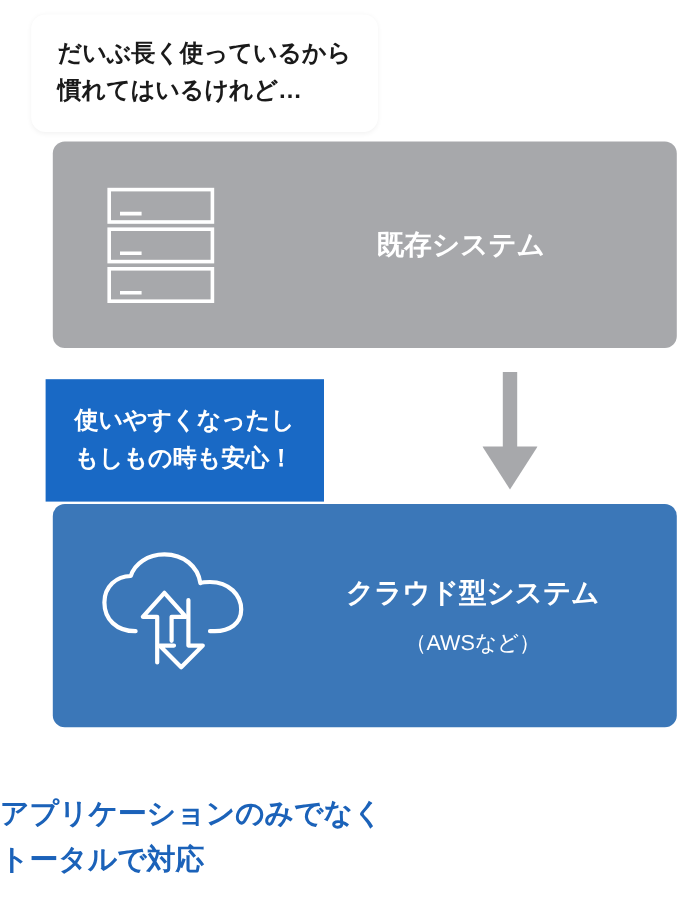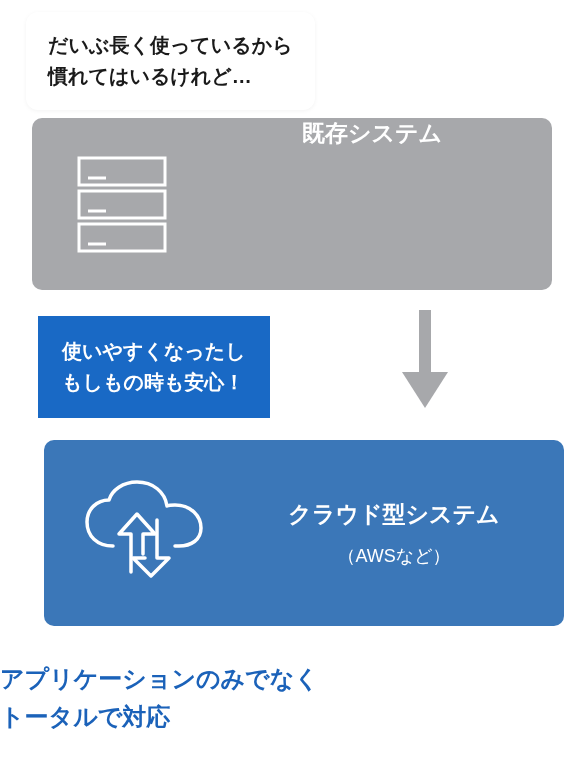--- a/index.html
+++ b/index.html
@@ -20,27 +20,28 @@
       font-size: 20px;
       font-weight: 600;
       color: #1a1a1a;
       line-height: 1.55;
       box-shadow: 0 1px 4px rgba(0,0,0,0.05);
       z-index: 3;
       white-space: pre-line;
     }
     .box-gray {
       position: absolute;
-      left: 32px;
+      left: 44px;
       top: 118px;
       width: 520px;
       height: 172px;
       background: #a7a8ab;
       border-radius: 10px;
       display: flex;
+      align-items: center;
       z-index: 1;
     }
     .box-gray .icon-area {
       width: 180px;
       display: flex;
       align-items: center;
       justify-content: center;
     }
     .box-gray .label {
       flex: 1;
@@ -79,21 +80,20 @@
       position: absolute;
       left: 44px;
       top: 420px;
       width: 520px;
       height: 186px;
       background: #3b77b8;
       border-radius: 10px;
       display: flex;
       align-items: center;
       z-index: 1;
-      margin-top: 20px;
     }
     .box-blue .icon-area {
       width: 200px;
       display: flex;
       align-items: center;
       justify-content: center;
     }
     .box-blue .text-area {
       flex: 1;
       color: #fff;

